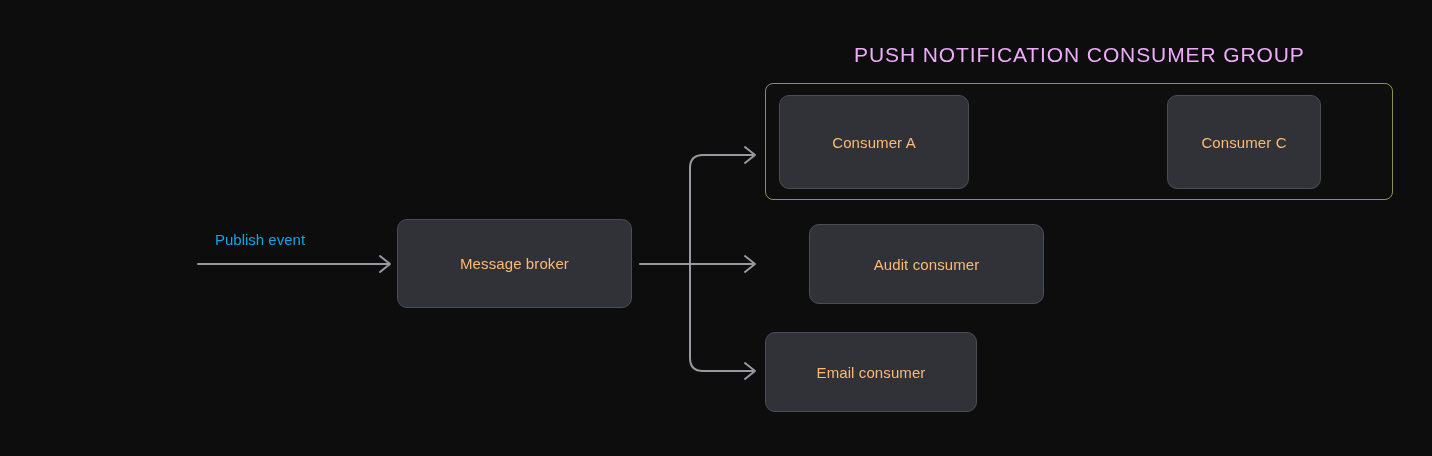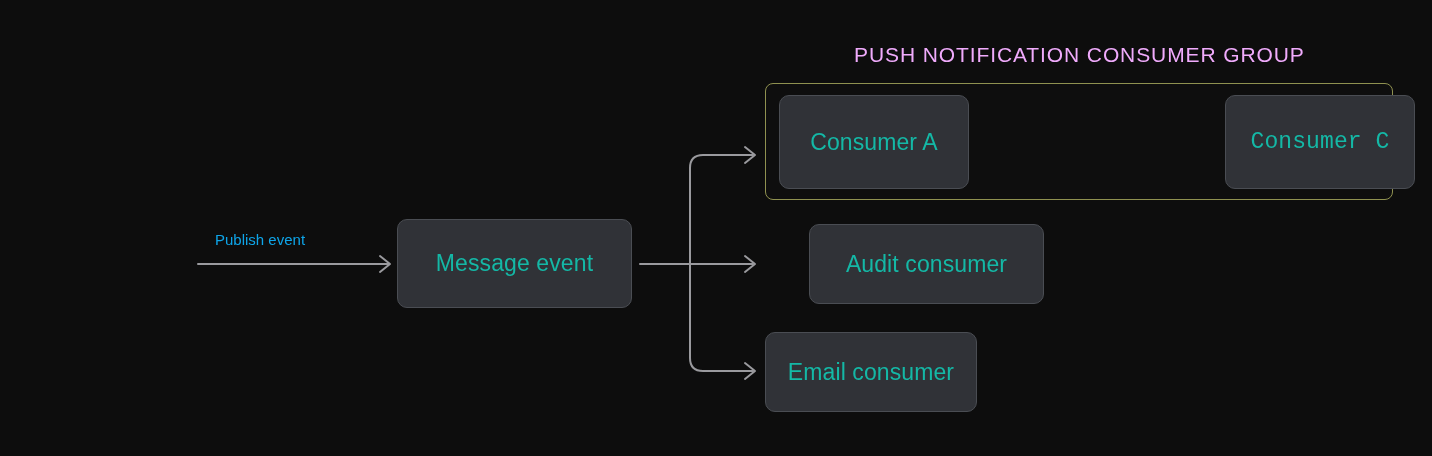--- a/index.html
+++ b/index.html
@@ -21,22 +21,22 @@
   
   .node {
     position: absolute;
     box-sizing: border-box;
     display: flex;
     align-items: center;
     justify-content: center;
     background: #303237;
     border: 1px solid #4a4d53;
     border-radius: 10px;
-    color: #14b8a6;
-    font-size: 23px;
+    color: #fdba74;
+    font-size: 15px;
     font-weight: 400;
     letter-spacing: 0.1px;
     white-space: nowrap;
   }
 
   
   #db-cylinder {
     position: absolute;
     left: 38px;
     top: 188px;
@@ -137,33 +137,33 @@
 </style>
 </head>
 <body>
 
 <div id="canvas">
 
 
   <div class="edge-label" id="publish-event-label">Publish event</div>
 
   <div class="node" id="message-broker-node" style="left:397px; top:219px; width:235px; height:89px;">
-    <span>Message event</span>
+    <span>Message broker</span>
   </div>
 
   <div id="consumer-group-title">PUSH NOTIFICATION CONSUMER GROUP</div>
 
   <div id="consumer-group-box"></div>
 
   <div class="node" id="consumer-a" style="left:779px; top:95px; width:190px; height:94px;">
     <span>Consumer A</span>
   </div>
 
 
-  <div class="node" id="consumer-c" style="left:1225px; top:95px; width:190px; height:94px;font-family:Liberation Mono, monospace;">
+  <div class="node" id="consumer-c" style="left:1167px; top:95px; width:154px; height:94px;">
     <span>Consumer C</span>
   </div>
 
   <div class="node" id="audit-consumer" style="left:765px; top:224px; width:235px; height:80px;margin-left:44px;">
     <span>Audit consumer</span>
   </div>
 
   <div class="node" id="email-consumer" style="left:765px; top:332px; width:212px; height:80px;">
     <span>Email consumer</span>
   </div>

